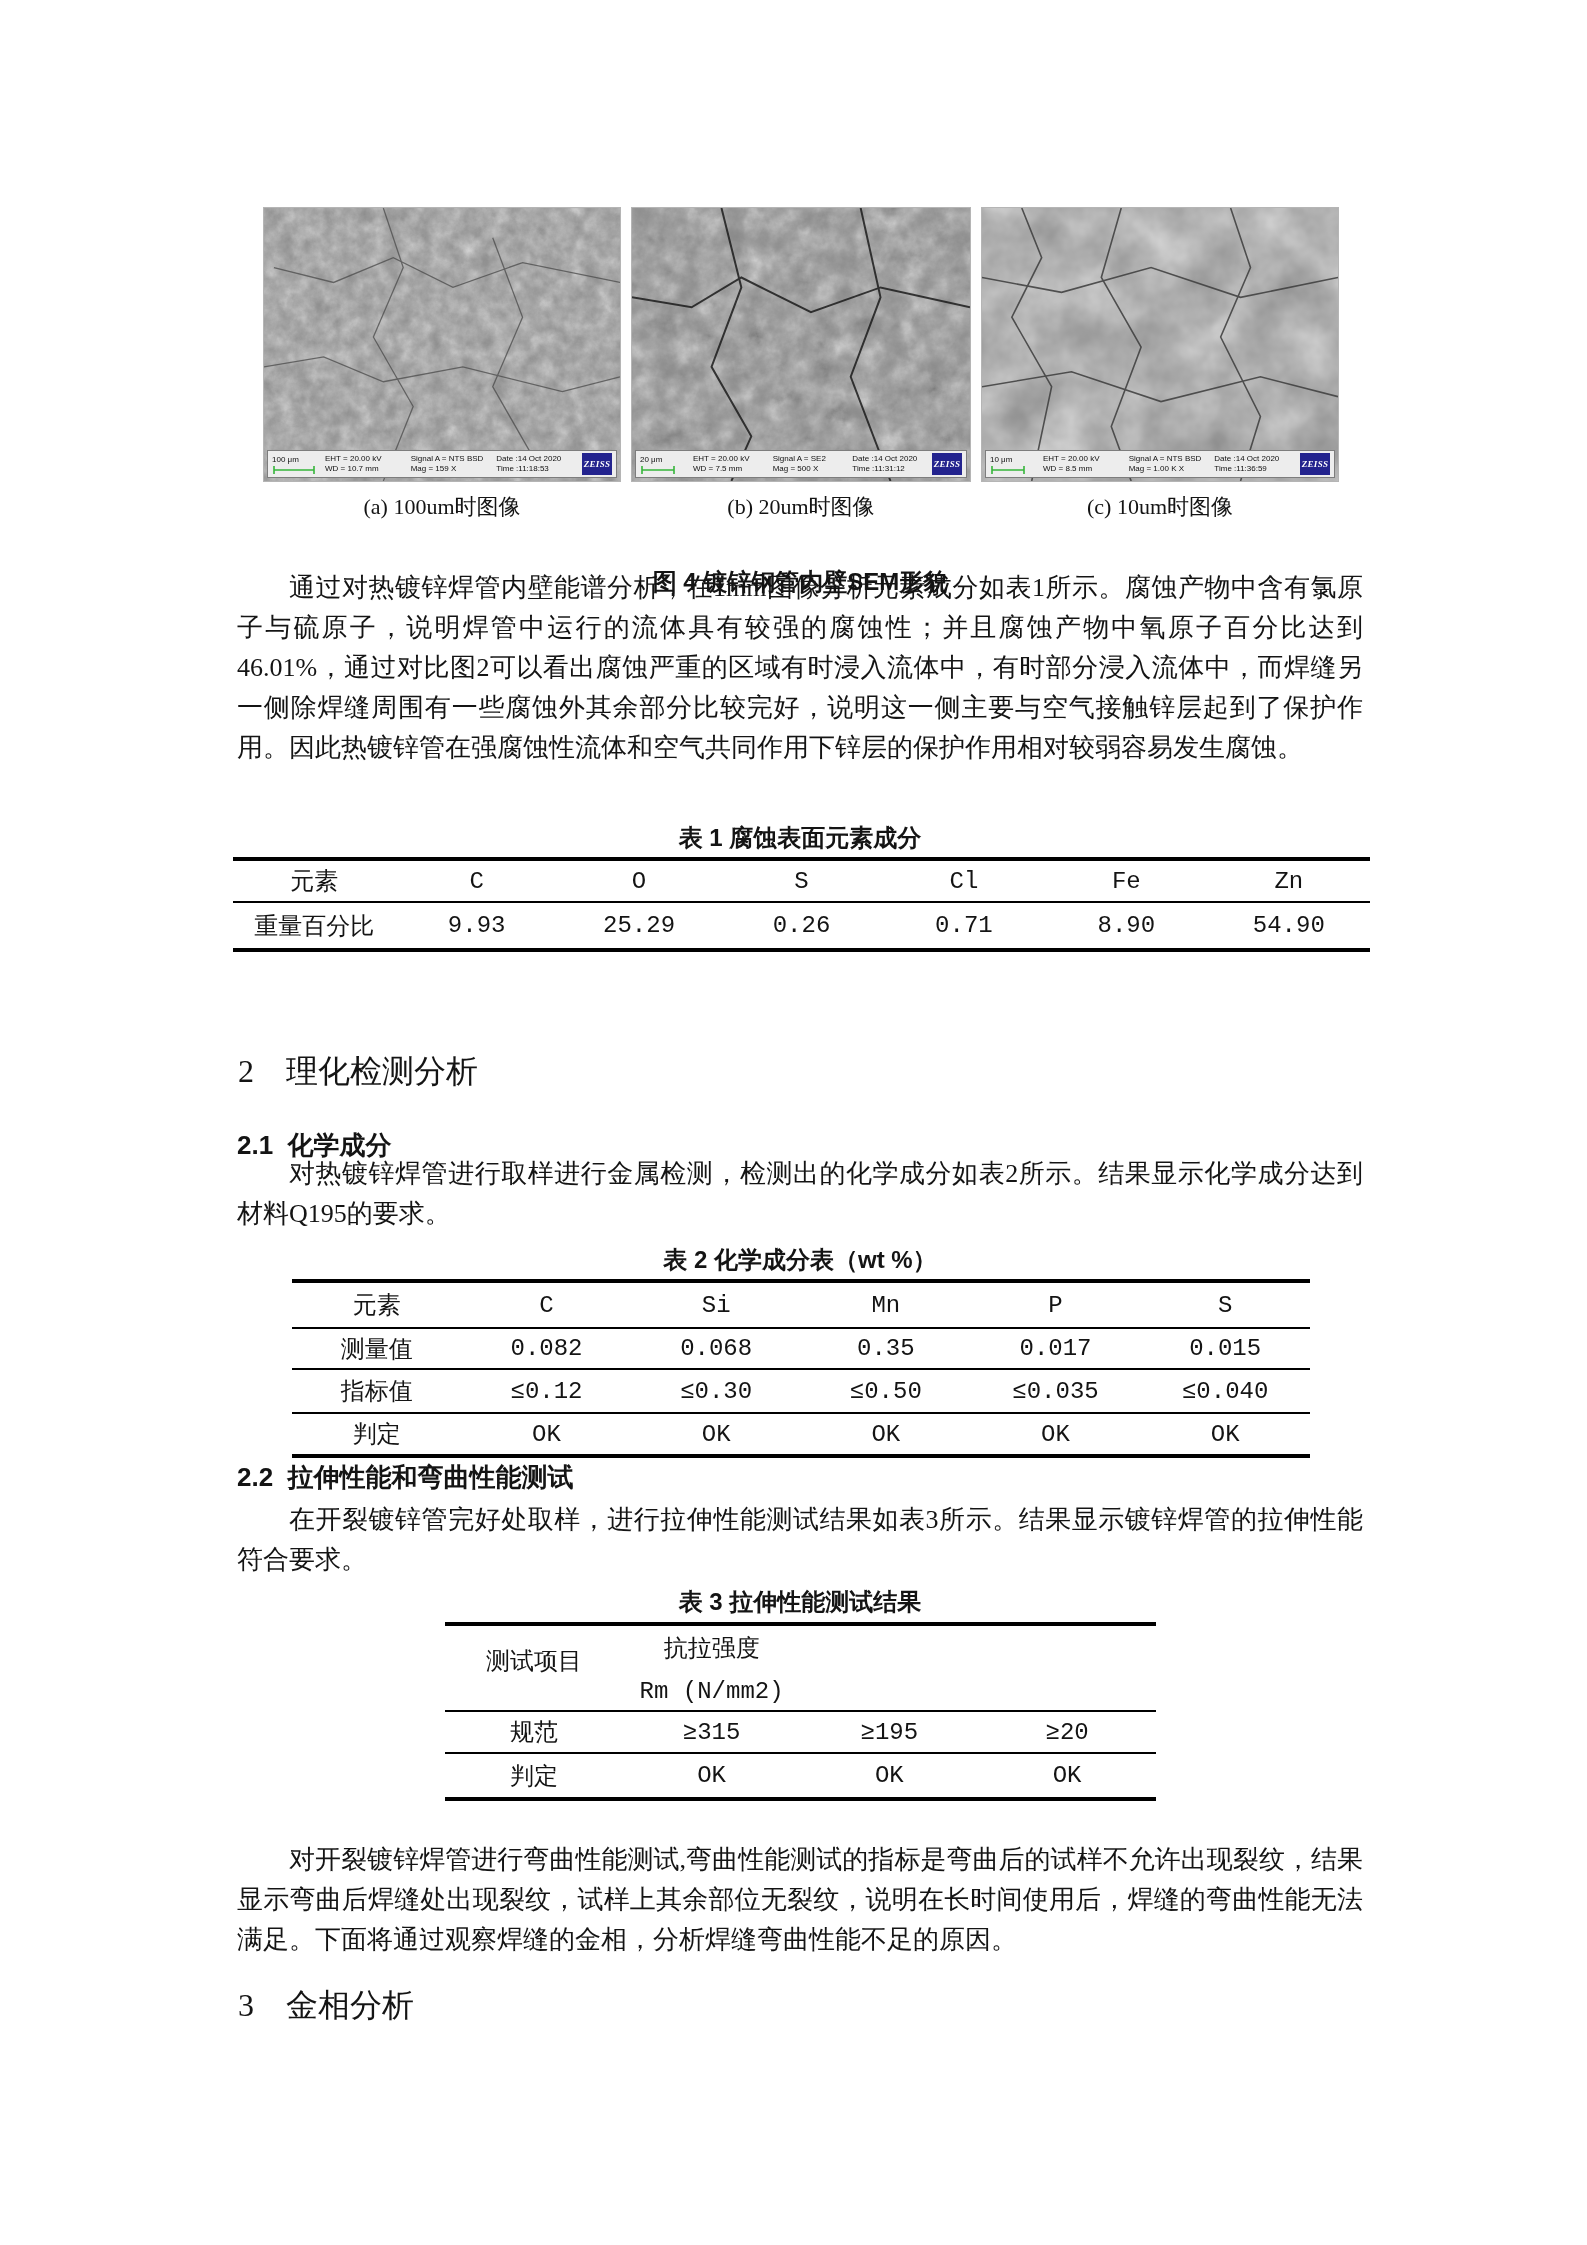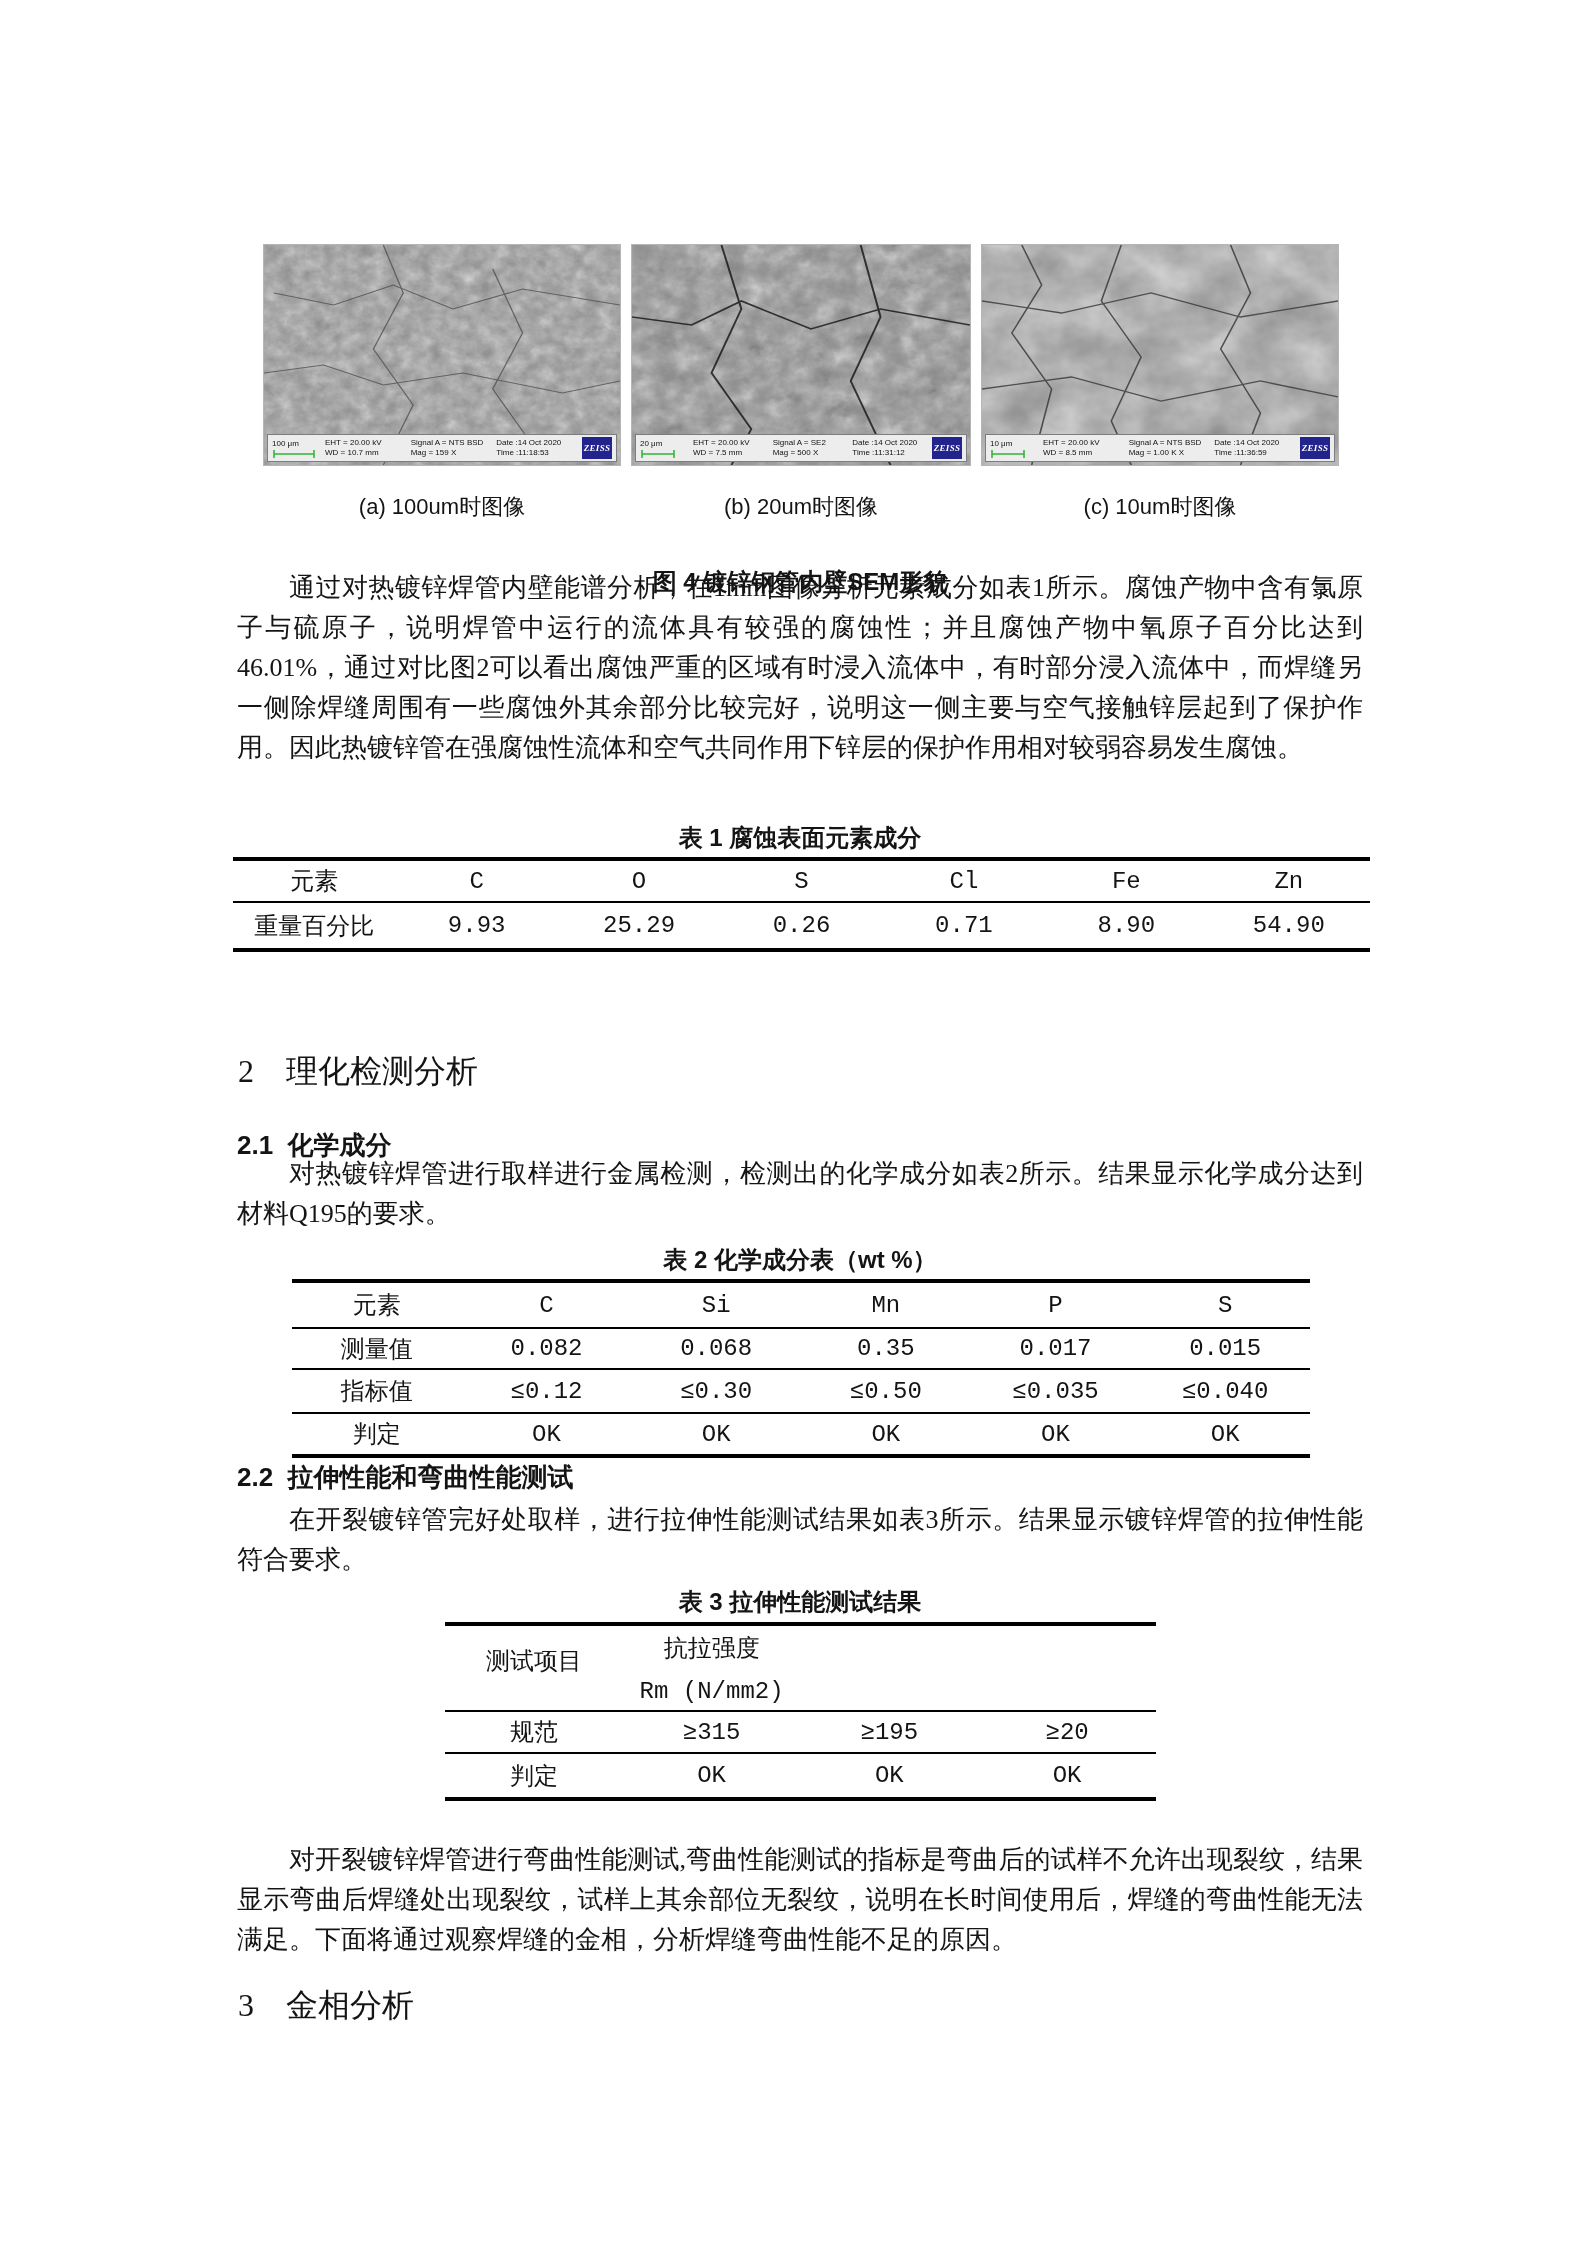--- a/index.html
+++ b/index.html
@@ -1,32 +1,32 @@
 <!DOCTYPE html>
 <html><head>
 <meta charset="utf-8">
 <style>
   html,body{margin:0;padding:0;background:#ffffff;}
   .page{position:relative;width:1587px;height:2245px;background:#fff;overflow:hidden;
         font-family:"Liberation Serif","DejaVu Serif",serif;color:#141414;}
 
   
   .sem-row{position:absolute;left:263px;top:207px;display:flex;gap:10px;}
-  .panel{position:relative;height:222px;background:#8a8a8a;border:1px solid #b5b5b5;box-sizing:border-box;margin-top:37px;}
+  .panel{position:relative;height:275px;background:#8a8a8a;border:1px solid #b5b5b5;box-sizing:border-box;}
   .panel svg.sem{position:absolute;left:0;top:0;width:100%;height:100%;}
   .meta{position:absolute;left:3px;right:3px;bottom:3px;height:28px;background:#ededed;
         border:1px solid #7d7d7d;display:flex;align-items:center;gap:3px;padding:1px 4px;
         font-family:"Liberation Sans","DejaVu Sans",sans-serif;font-size:8px;line-height:10px;color:#101010;box-sizing:border-box;}
   .scalecol{width:50px;display:flex;flex-direction:column;justify-content:center;gap:1px;flex:none;}
   .mcol{flex:1;white-space:nowrap;overflow:hidden;}
   .zeiss{width:30px;height:22px;background:#23238e;color:#fff;flex:none;display:flex;align-items:center;
          justify-content:center;font:italic 700 9px "Liberation Serif",serif;letter-spacing:.3px;}
 
   .cap-row{position:absolute;left:263px;top:492px;display:flex;gap:10px;
-           font-family:Liberation Sans, sans-serif;font-size:22px;}
+           font-family:Liberation Serif, serif;font-size:22px;}
   .cap{text-align:center;}
 
   .fig-title{position:absolute;left:237px;top:528px;width:1126px;text-align:center;
              font-family:Liberation Sans, sans-serif;font-weight:600;font-size:24px;margin-top:38px;}
 
   
   .para{position:absolute;left:237px;width:1126px;font-size:26px;line-height:40px;
         text-align:justify;text-indent:2em;}
   .h1{position:absolute;left:238px;font-size:32px;white-space:pre;font-family:"Liberation Serif","DejaVu Serif",serif;}
   .hsub{position:absolute;left:237px;font-family:"Liberation Sans","DejaVu Sans",sans-serif;

